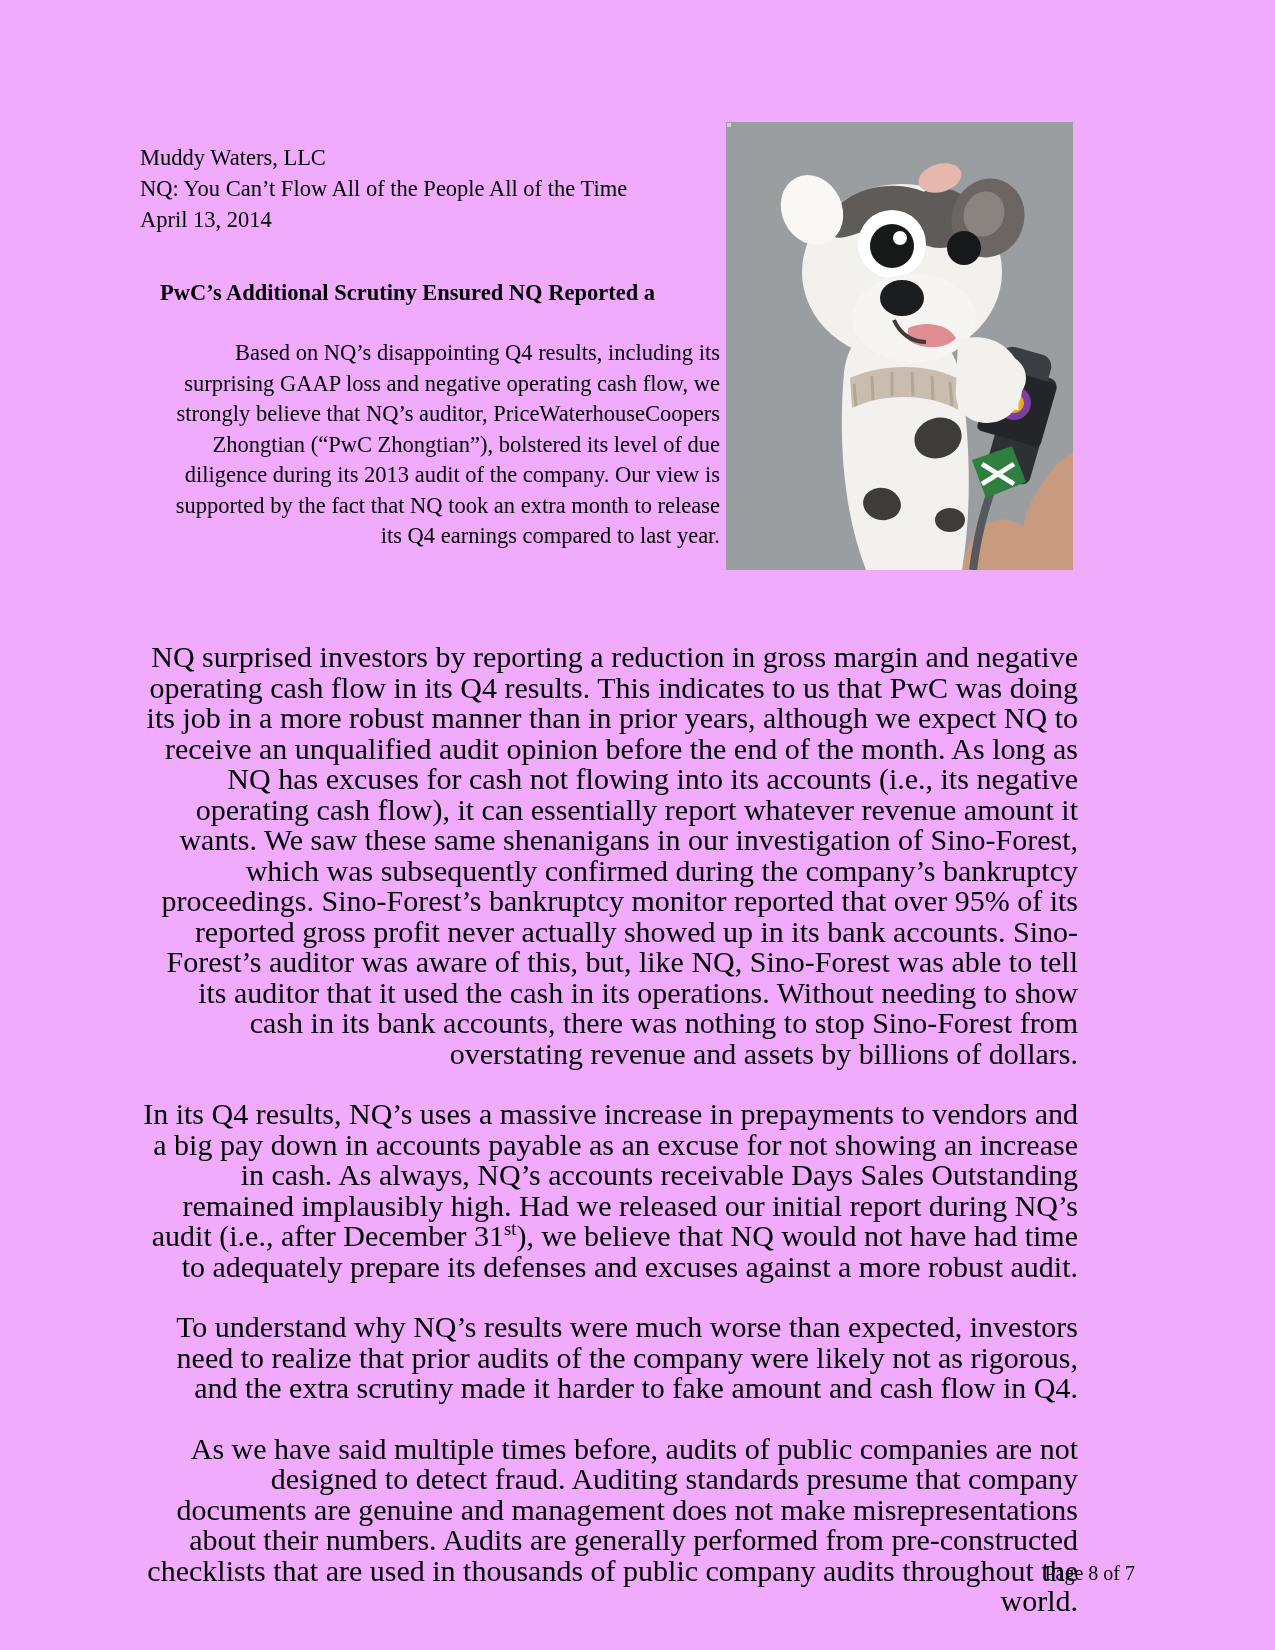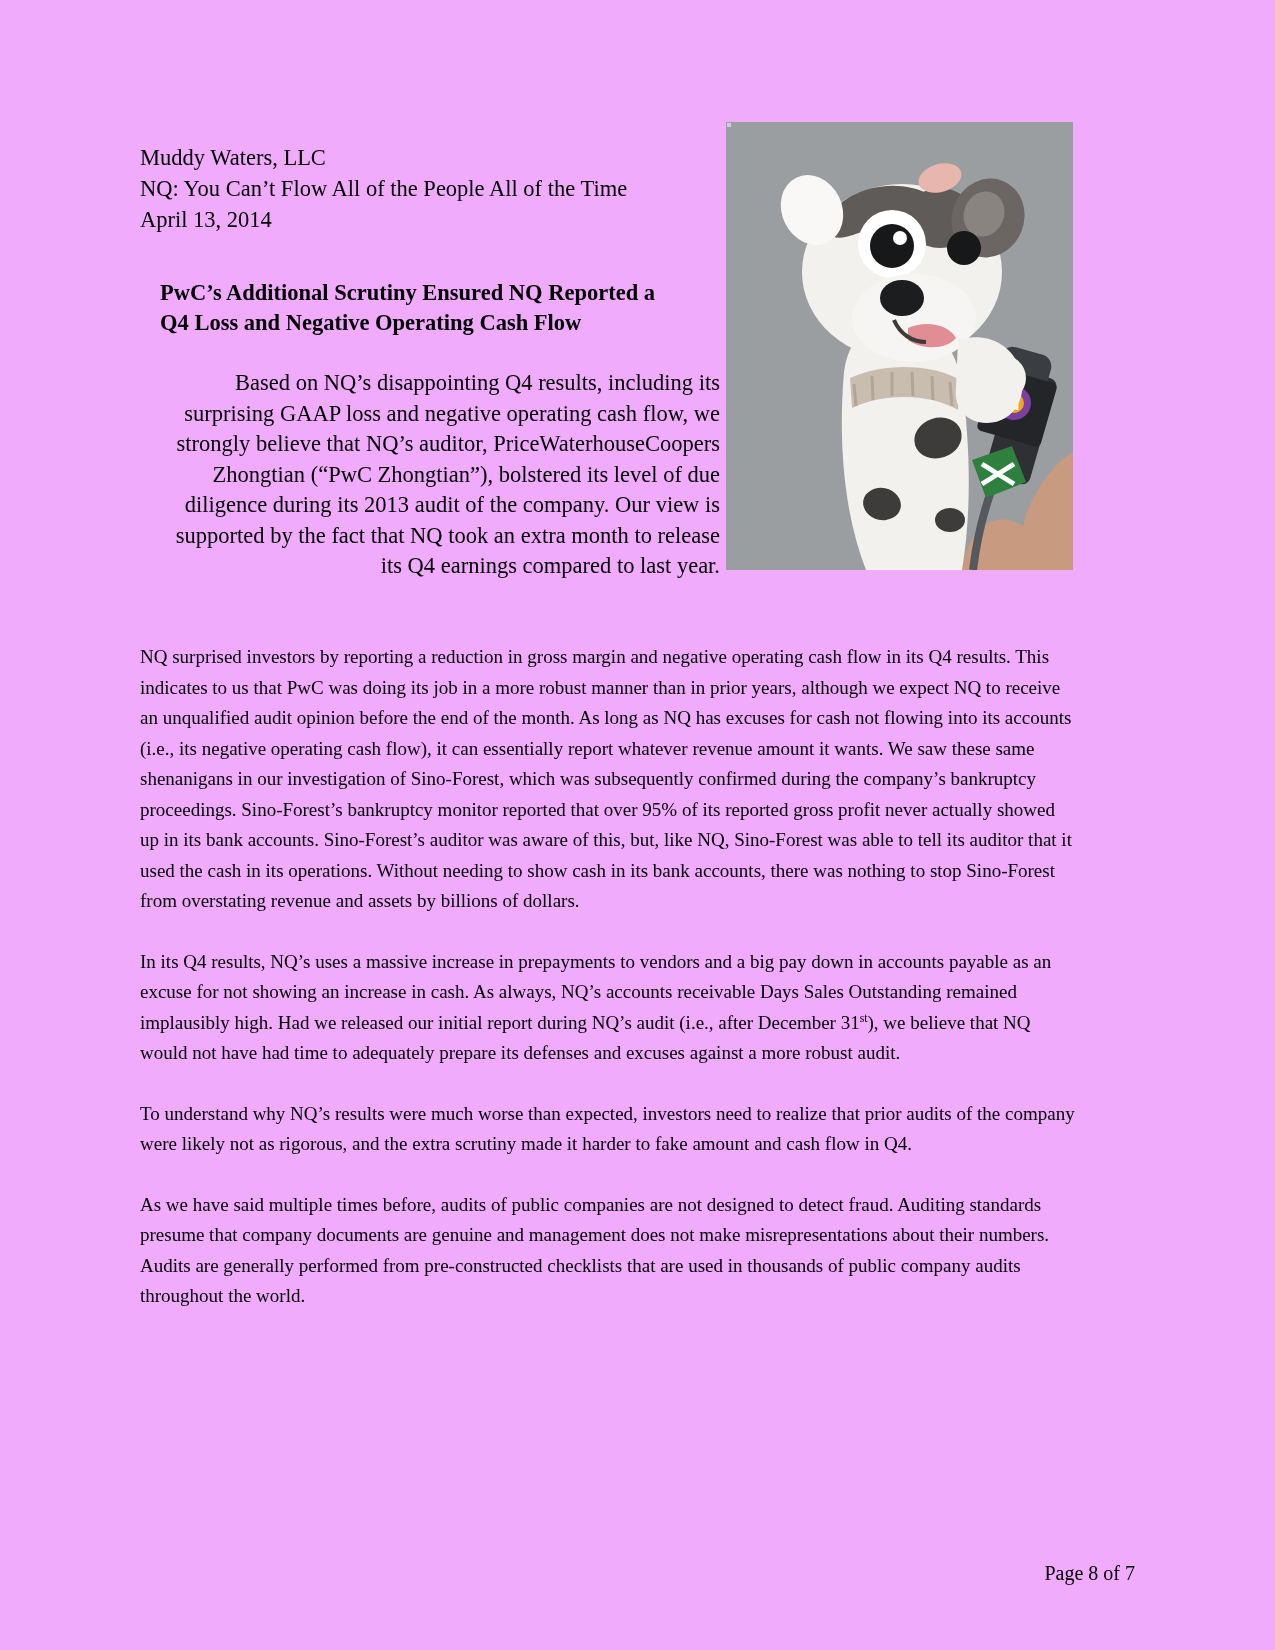--- a/index.html
+++ b/index.html
@@ -71,24 +71,24 @@
   }
 
   
   .body-col {
     position: absolute;
     left: 140px;
     top: 642px;
     width: 938px;
   }
   .body-col p {
-    font-size: 19px;
+    font-size: 30px;
     line-height: 30.5px;
     margin: 0 0 30px 0;
-    text-align: left;
+    text-align: right;
   }
   .body-col p:last-child { margin-bottom: 0; }
 
   sup {
     font-size: 0.62em;
     vertical-align: super;
     line-height: 0;
   }
 
   
@@ -169,21 +169,20 @@
       <path d="M168 198 C174 212 186 220 200 220" stroke="#3f3b39" stroke-width="4" fill="none"></path>
 
       <path d="M232 218 C264 208 292 226 296 256 C300 286 278 306 252 300 C236 296 228 282 230 266" fill="#f3f1ee"></path>
       <ellipse cx="274" cy="256" rx="26" ry="24" fill="#f3f1ee"></ellipse>
     </svg>
   </div>
 
   <div class="narrow-col">
     <div class="heading">
       <div>PwC’s Additional Scrutiny Ensured NQ Reported a</div>
-      <div>Q4 Loss and Negative Operating Cash Flow</div>
     </div>
     <p class="para">Based on NQ’s disappointing Q4 results, including its surprising GAAP loss and negative operating cash flow, we strongly believe that NQ’s auditor, PriceWaterhouseCoopers Zhongtian (“PwC Zhongtian”), bolstered its level of due diligence during its 2013 audit of the company.  Our view is supported by the fact that NQ took an extra month to release its Q4 earnings compared to last year.</p>
   </div>
 
   <div class="body-col">
     <p>NQ surprised investors by reporting a reduction in gross margin and negative operating cash flow in its Q4 results.  This indicates to us that PwC was doing its job in a more robust manner than in prior years, although we expect NQ to receive an unqualified audit opinion before the end of the month.  As long as NQ has excuses for cash not flowing into its accounts (i.e., its negative operating cash flow), it can essentially report whatever revenue amount it wants. We saw these same shenanigans in our investigation of Sino-Forest, which was subsequently confirmed during the company’s bankruptcy proceedings. Sino-Forest’s bankruptcy monitor reported that over 95% of its reported gross profit never actually showed up in its bank accounts. Sino-Forest’s auditor was aware of this, but, like NQ, Sino-Forest was able to tell its auditor that it used the cash in its operations.  Without needing to show cash in its bank accounts, there was nothing to stop Sino-Forest from overstating revenue and assets by billions of dollars.</p>
     <p><span>In its Q4 results, NQ’s uses a massive increase in prepayments to vendors and a big pay down in accounts payable as an excuse for not showing an increase in cash.  As always, NQ’s accounts receivable Days Sales Outstanding remained implausibly high.  Had we released our initial report during NQ’s audit (i.e., after December 31</span><sup>st</sup><span>), we believe that NQ would not have had time to adequately prepare its defenses and excuses against a more robust audit.</span></p>
     <p>To understand why NQ’s results were much worse than expected, investors need to realize that prior audits of the company were likely not as rigorous, and the extra scrutiny made it harder to fake amount and cash flow in Q4.</p>
     <p>As we have said multiple times before, audits of public companies are not designed to detect fraud.  Auditing standards presume that company documents are genuine and management does not make misrepresentations about their numbers.  Audits are generally performed from pre-constructed checklists that are used in thousands of public company audits throughout the world.</p>
   </div>

